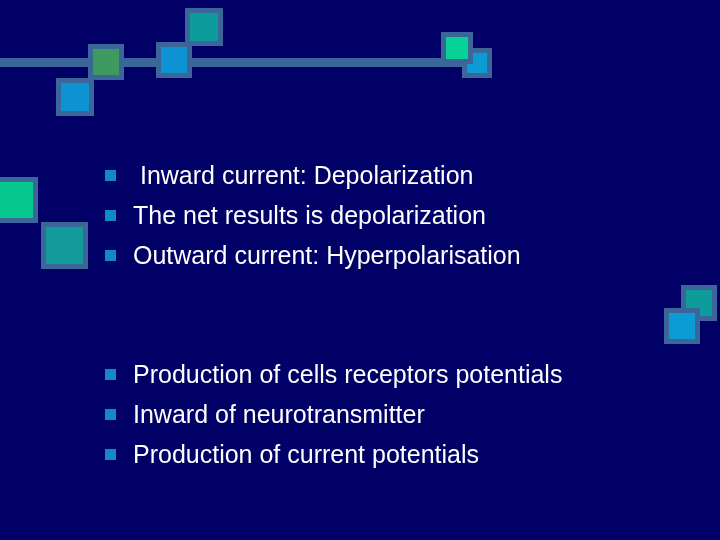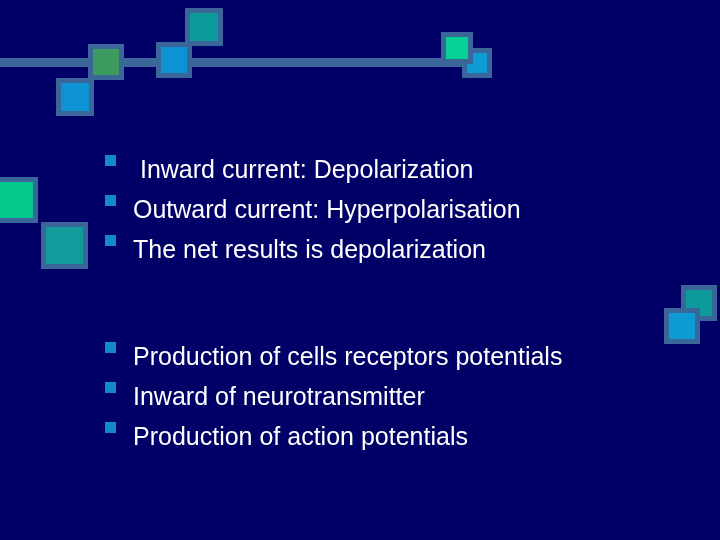--- a/index.html
+++ b/index.html
@@ -34,20 +34,21 @@
     height: 100%;
   }
 
   
   .bullet-block {
     position: absolute;
     left: 105px;
   }
   .bullet-row {
     display: flex;
+    align-items: center;
     height: 40px;
   }
   .bullet-marker {
     width: 11px;
     height: 11px;
     background: #1289c8;
     flex: 0 0 auto;
     margin-right: 17px;
   }
   .bullet-text {
@@ -105,36 +106,36 @@
     <div class="fill" style="background:#0d9bd4;"></div>
   </div>
 
   <div class="bullet-block" style="top:155px;">
     <div class="bullet-row">
       <span class="bullet-marker"></span>
       <span class="bullet-text"> Inward current: Depolarization</span>
     </div>
     <div class="bullet-row">
       <span class="bullet-marker"></span>
-      <span class="bullet-text">Outward current: Hyperpolarisation</span>
+      <span class="bullet-text">The net results is depolarization</span>
     </div>
     <div class="bullet-row">
       <span class="bullet-marker"></span>
-      <span class="bullet-text">The net results is depolarization</span>
+      <span class="bullet-text">Outward current: Hyperpolarisation</span>
     </div>
   </div>
 
-  <div class="bullet-block" style="top:342px;">
+  <div class="bullet-block" style="top:354px;">
     <div class="bullet-row">
       <span class="bullet-marker"></span>
       <span class="bullet-text">Production of cells receptors potentials</span>
     </div>
     <div class="bullet-row">
       <span class="bullet-marker"></span>
       <span class="bullet-text">Inward of neurotransmitter</span>
     </div>
     <div class="bullet-row">
       <span class="bullet-marker"></span>
-      <span class="bullet-text">Production of action potentials</span>
+      <span class="bullet-text">Production of current potentials</span>
     </div>
   </div>
 
 </div>
 
 </body></html>

